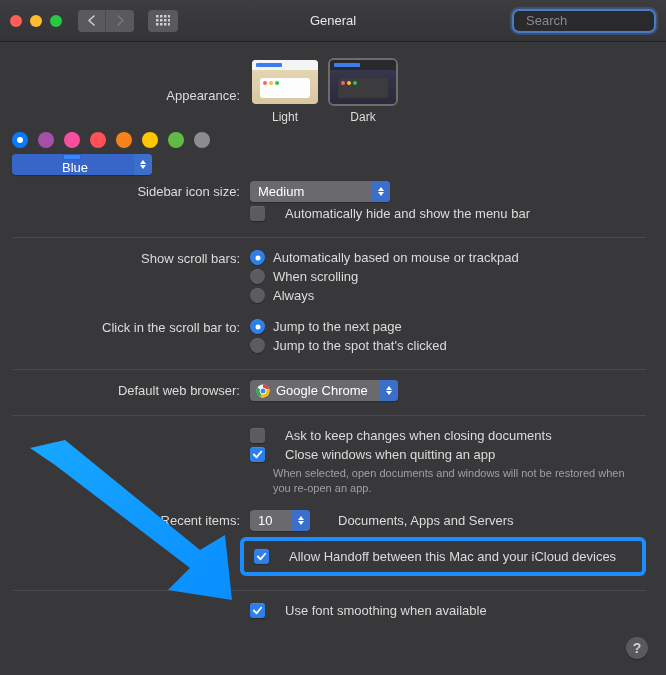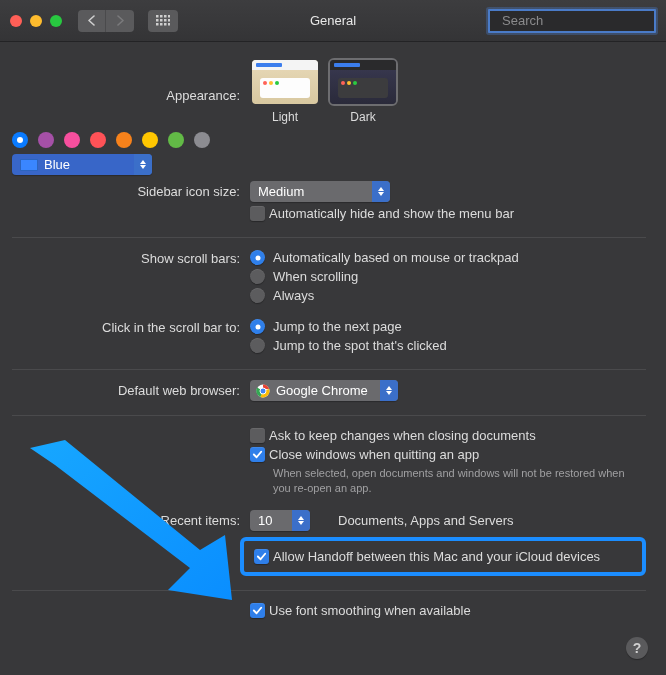--- a/index.html
+++ b/index.html
@@ -58,24 +58,24 @@
     margin-left:6px;
   }
   .title-text {
     position:absolute;
     left:50%; transform:translateX(-50%);
     font-weight:500;
     color:#e8e8e8;
   }
   .search-wrap {
     margin-left:auto;
-    width:168px; height:24px;
+    width:144px; height:24px;
     background:#2a2a2c;
     border:2px solid #4a7bc8;
-    border-radius:1px;
+    border-radius:7px;
     box-shadow:0 0 0 2px rgba(74,123,200,0.35);
     display:flex; align-items:center;
     padding:0 6px; gap:4px;
   }
   .search-wrap input {
     flex:1; background:transparent; border:none; outline:none;
     color:var(--text); font-size:13px;
   }
   .search-wrap input::placeholder { color:#8a8a8c; }
   .mag { width:13px; height:13px; }
@@ -163,21 +163,21 @@
     content:''; width:0; height:0;
     border-left:3px solid transparent;
     border-right:3px solid transparent;
   }
   .dropdown .arrows::before { border-bottom:4px solid #fff; }
   .dropdown .arrows::after { border-top:4px solid #fff; }
   .dropdown.with-icon { padding-left:26px; }
   .dropdown .lead-icon { position:absolute; left:6px; top:50%; transform:translateY(-50%); width:14px; height:14px; }
 
   
-  .check-row { display:flex; align-items:center; gap:4px; padding:2px 0; }
+  .check-row { display:flex; align-items:center; gap:20px; padding:2px 0; }
   .checkbox {
     width:15px; height:15px; border-radius:3px;
     background:#5c5c5e;
     display:flex; align-items:center; justify-content:center;
     flex-shrink:0;
     box-shadow: inset 0 1px 0 rgba(255,255,255,0.08), 0 1px 1px rgba(0,0,0,0.3);
   }
   .checkbox.checked { background:#2f7fea; }
   .checkbox.checked svg { width:11px; height:11px; }
   .check-label { color:var(--text); }
@@ -317,21 +317,21 @@
           <div class="swatch" style="background: rgb(247, 130, 27);"></div>
           <div class="swatch" style="background: rgb(255, 198, 0);"></div>
           <div class="swatch" style="background: rgb(98, 186, 70);"></div>
           <div class="swatch" style="background: rgb(140, 140, 145);"></div>
         </div>
     </div>
   </div>
 
   <div class="row">
     <div class="ctrl-col">
-      <div class="dropdown hl" style="width:140px;">
+      <div class="dropdown hl" style="width:140px;flex-direction:column;">
         <span style="display:inline-block;width:18px;height:12px;background:#3a86ff;border:1px solid rgba(0,0,0,0.25);margin-right:6px;border-radius:1px;"></span>
         <span>Blue</span>
         <span class="arrows"></span>
       </div>
     </div>
   </div>
 
   <div class="row">
     <div class="label-col">Sidebar icon size:</div>
     <div class="ctrl-col">

